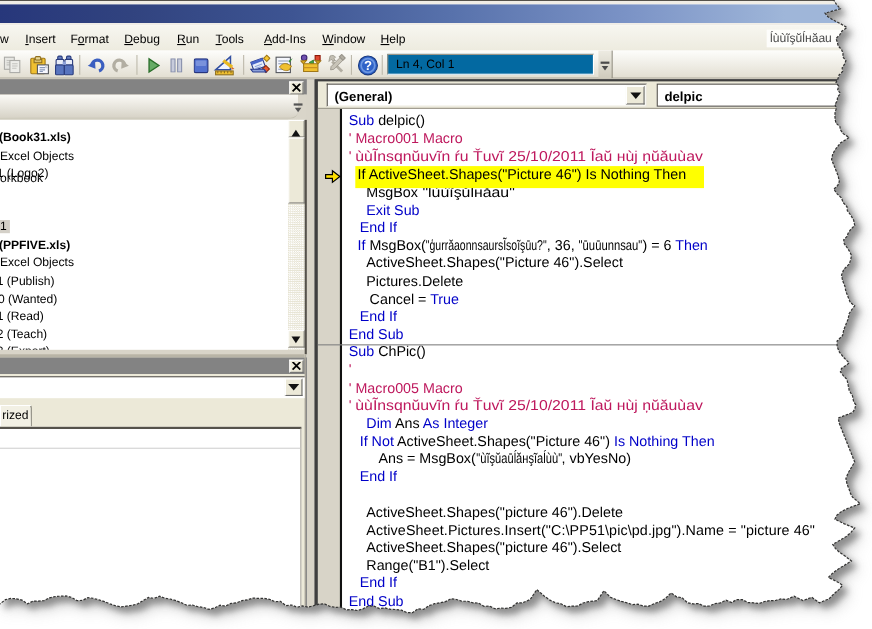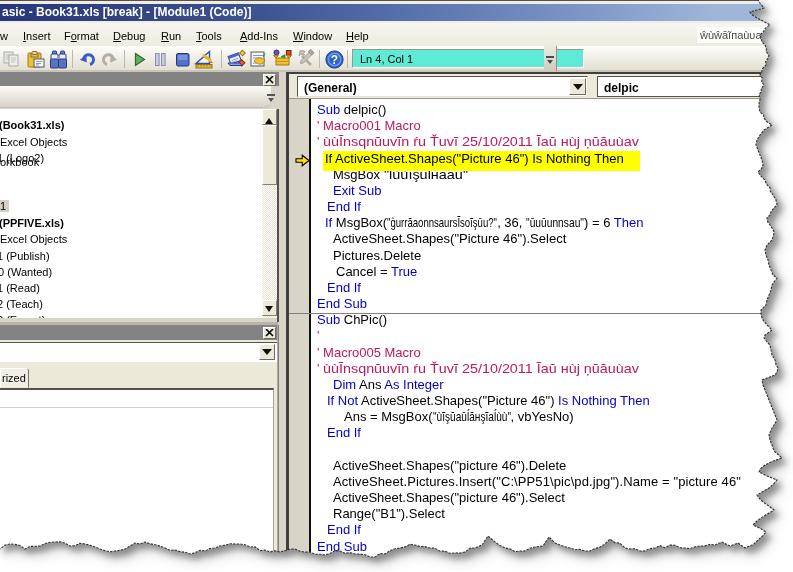--- a/index.html
+++ b/index.html
@@ -16,34 +16,33 @@
 .sel {background:#D4D0C8;padding:0 3px}
 .mi {font-size:11px;color:#000;top:30px}
 .mi u {text-decoration:underline}
 </style></head><body>
 <div id="wrap">
     <div id="page">
 
 <div style="left:0;top:0;width:793px;height:1px;background:#55524B"></div>
 <div style="left:0;top:1px;width:793px;height:3px;background:#F0EDE6"></div>
 <div style="left:0;top:4px;width:793px;height:17px;background:linear-gradient(90deg,#27377B 0%,#31437F 15%,#3D5492 33%,#5872AC 52%,#7B93C6 72%,#9FB6D9 90%)"></div>
-<div style="left:2px;top:5px;font-size:12px;font-weight:bold;color:#fff;letter-spacing:0px">asic - Book31.xls [break] - [Module1 (Code)]</div>
 <div style="left:0;top:21px;width:793px;height:2px;background:#F0EDE6"></div>
 
 <div style="left:0;top:23px;width:793px;height:23px;background:linear-gradient(#F7F6F0,#EDEBDF)"></div>
 <div class="mi" style="left:0">w</div>
 <div class="mi" style="left:23px"><u>I</u>nsert</div>
 <div class="mi" style="left:64px">F<u>o</u>rmat</div>
 <div class="mi" style="left:113px"><u>D</u>ebug</div>
 <div class="mi" style="left:161px"><u>R</u>un</div>
 <div class="mi" style="left:196px"><u>T</u>ools</div>
 <div class="mi" style="left:240px"><u>A</u>dd-Ins</div>
 <div class="mi" style="left:293px"><u>W</u>indow</div>
 <div class="mi" style="left:346px"><u>H</u>elp</div>
-<div style="left:697px;top:27px;width:73px;height:16px;background:#FDFDFB;font-size:11px;color:#4A4A4A;padding:2px 0 0 3px">ŵùŵāĩпаùυa</div>
+<div style="left:697px;top:27px;width:73px;height:16px;background:#FDFDFB;font-size:11px;color:#4A4A4A;padding:2px 0 0 3px">ĺùùĩşŭĺнăau</div>
 
 <div id="toolbar" style="left:0;top:46px;width:793px;height:25px;background:linear-gradient(#FDFDFB,#E2DED1)"></div>
 <div style="left:0;top:70px;width:793px;height:2px;background:#C9C5B8"></div>
 <div style="left:0;top:72px;width:793px;height:500px;background:#828282"></div>
 
 <svg style="left:3px;top:51px" width="18" height="17" viewBox="0 0 18 17">
         <rect x="1" y="1" width="9" height="11" fill="#E6E6E2" stroke="#ABABA7"></rect>
         <path d="M3,4h5M3,6h5M3,8h4" stroke="#C2C2BE"></path>
         <rect x="6" y="4" width="9" height="11" fill="#EDEDE9" stroke="#ABABA7"></rect>
         <path d="M8,7h5M8,9h5M8,11h4" stroke="#C2C2BE"></path>
@@ -126,21 +125,21 @@
         <rect x="13" y="1.5" width="4.5" height="3" fill="#B2AEA2" stroke="#98948A" transform="rotate(45 15 3)"></rect>
       </svg>
 <div style="left:319px;top:50px;width:1px;height:18px;background:#BDB9AB"></div>
 <svg style="left:325px;top:50px" width="19" height="19" viewBox="0 0 19 19">
         <circle cx="9.5" cy="9.5" r="8.6" fill="#2E62C8" stroke="#1A3A80"></circle>
         <circle cx="9.5" cy="9.5" r="6.2" fill="none" stroke="#6C96E0" stroke-width="1.6"></circle>
         <text x="9.5" y="14" text-anchor="middle" font-family="Liberation Sans" font-size="12" font-weight="bold" fill="#fff">?</text>
       </svg>
 <div style="left:347px;top:50px;width:1px;height:18px;background:#BDB9AB"></div>
 
-<div style="left:352px;top:49px;width:232px;height:19px;background:#5eead4;border:1px solid;border-color:#9A9689 #FFF #FFF #9A9689;font-size:11px;color:#000;padding:3px 0 0 7px">Ln 4, Col 1</div>
+<div style="left:352px;top:49px;width:188px;height:19px;background:#0369a1;border:1px solid;border-color:#9A9689 #FFF #FFF #9A9689;font-size:11px;color:#000;padding:3px 0 0 7px">Ln 4, Col 1</div>
 <div style="left:544px;top:46px;width:13px;height:25px;background:linear-gradient(#EDEBE2,#CFCBBD);border-right:1px solid #928E80"></div>
 <div style="left:546px;top:56px;width:8px;height:2px;background:#4A4A4A"></div>
 <div style="left:547px;top:60px;width:0;height:0;border:3px solid transparent;border-top:4px solid #4A4A4A"></div>
 
 <div style="left:0;top:72px;width:279px;height:253px;background:#D8D4C8"></div>
 <div style="left:0;top:72px;width:279px;height:14px;background:#838383"></div>
 <div style="left:263px;top:74px;width:13px;height:12px;background:#ECE9D8;border:1px solid;border-color:#FFF #6A6A6A #6A6A6A #FFF"></div>
 <svg style="left:265px;top:76px" width="9" height="8" viewBox="0 0 9 8">
         <path d="M1,0 L8,7 M8,0 L1,7" stroke="#000" stroke-width="1.6"></path>
       </svg>

